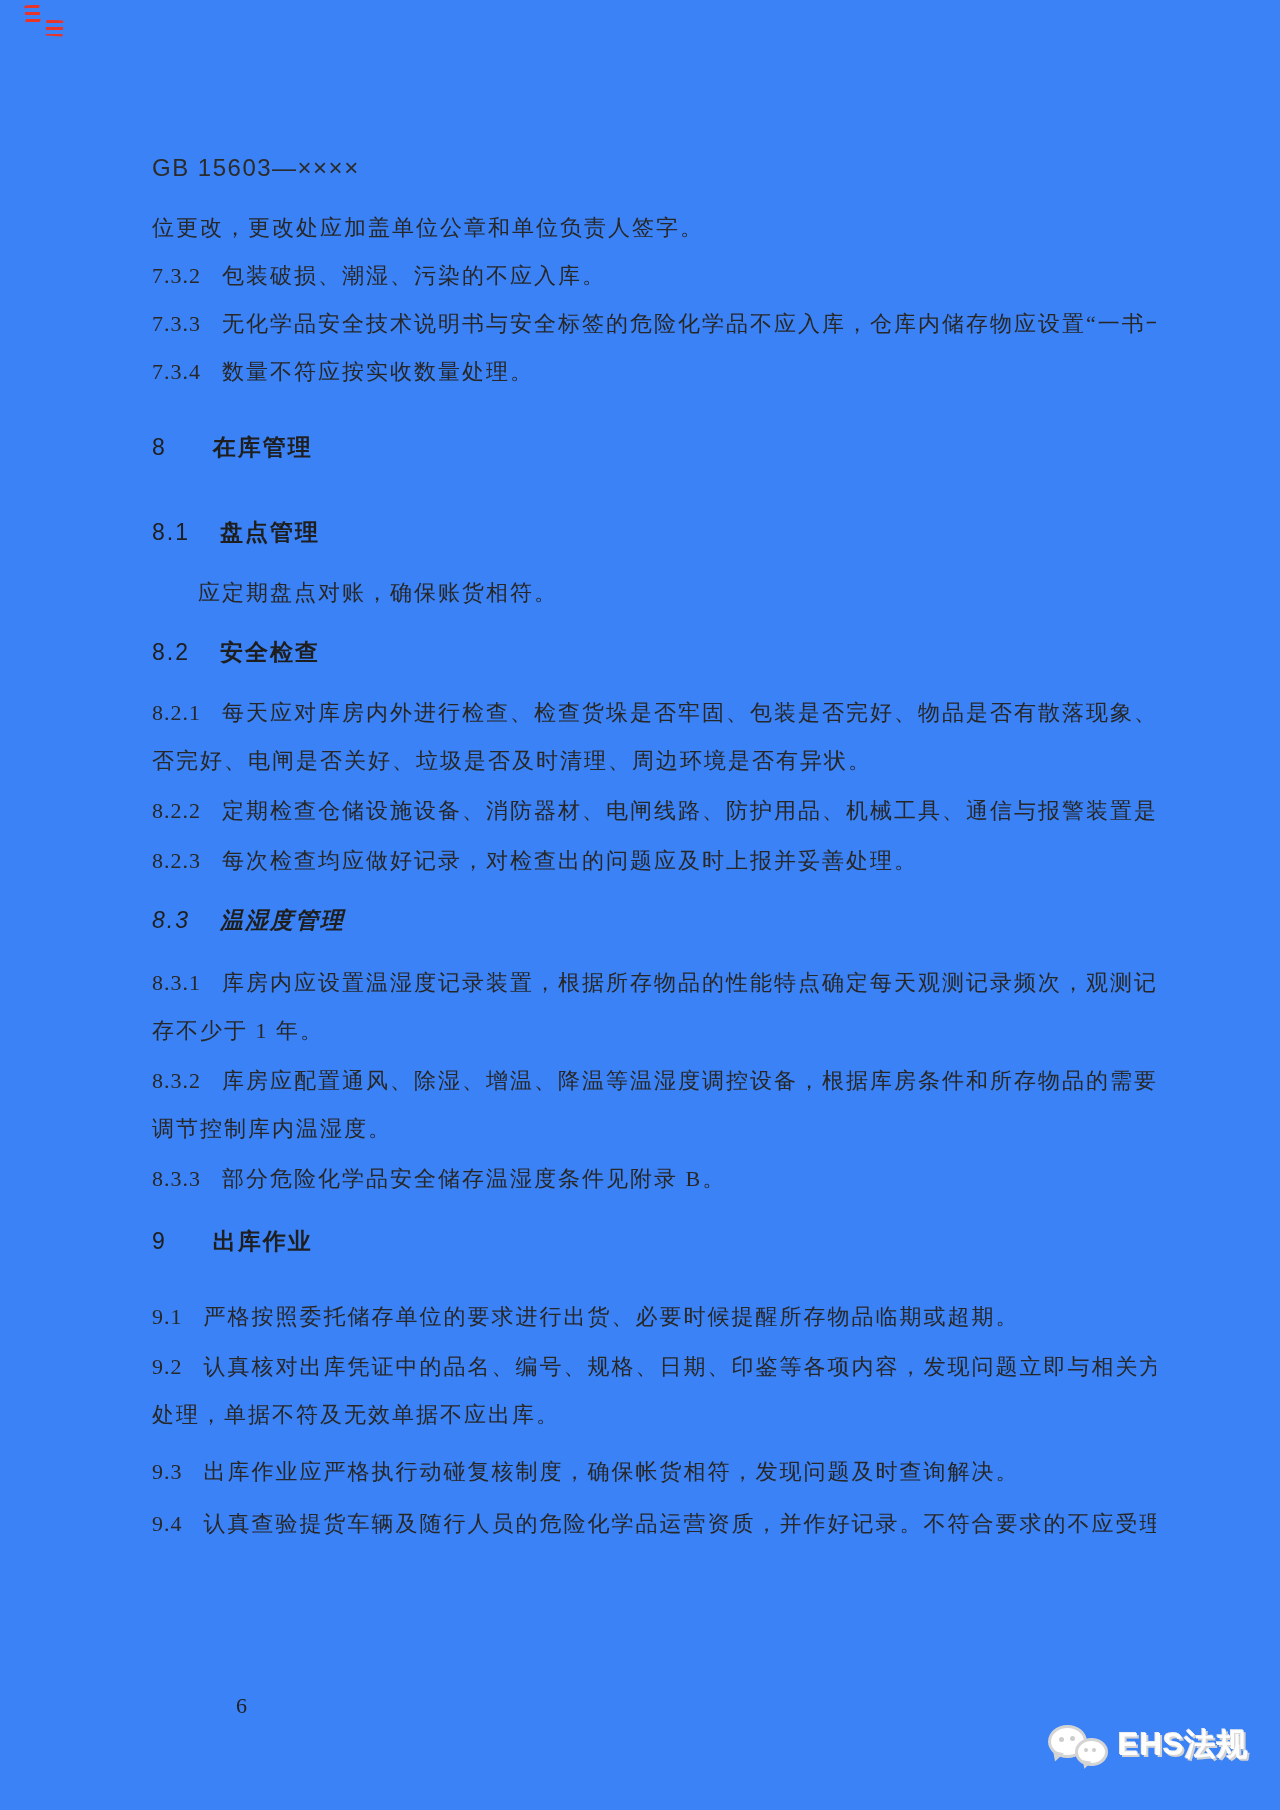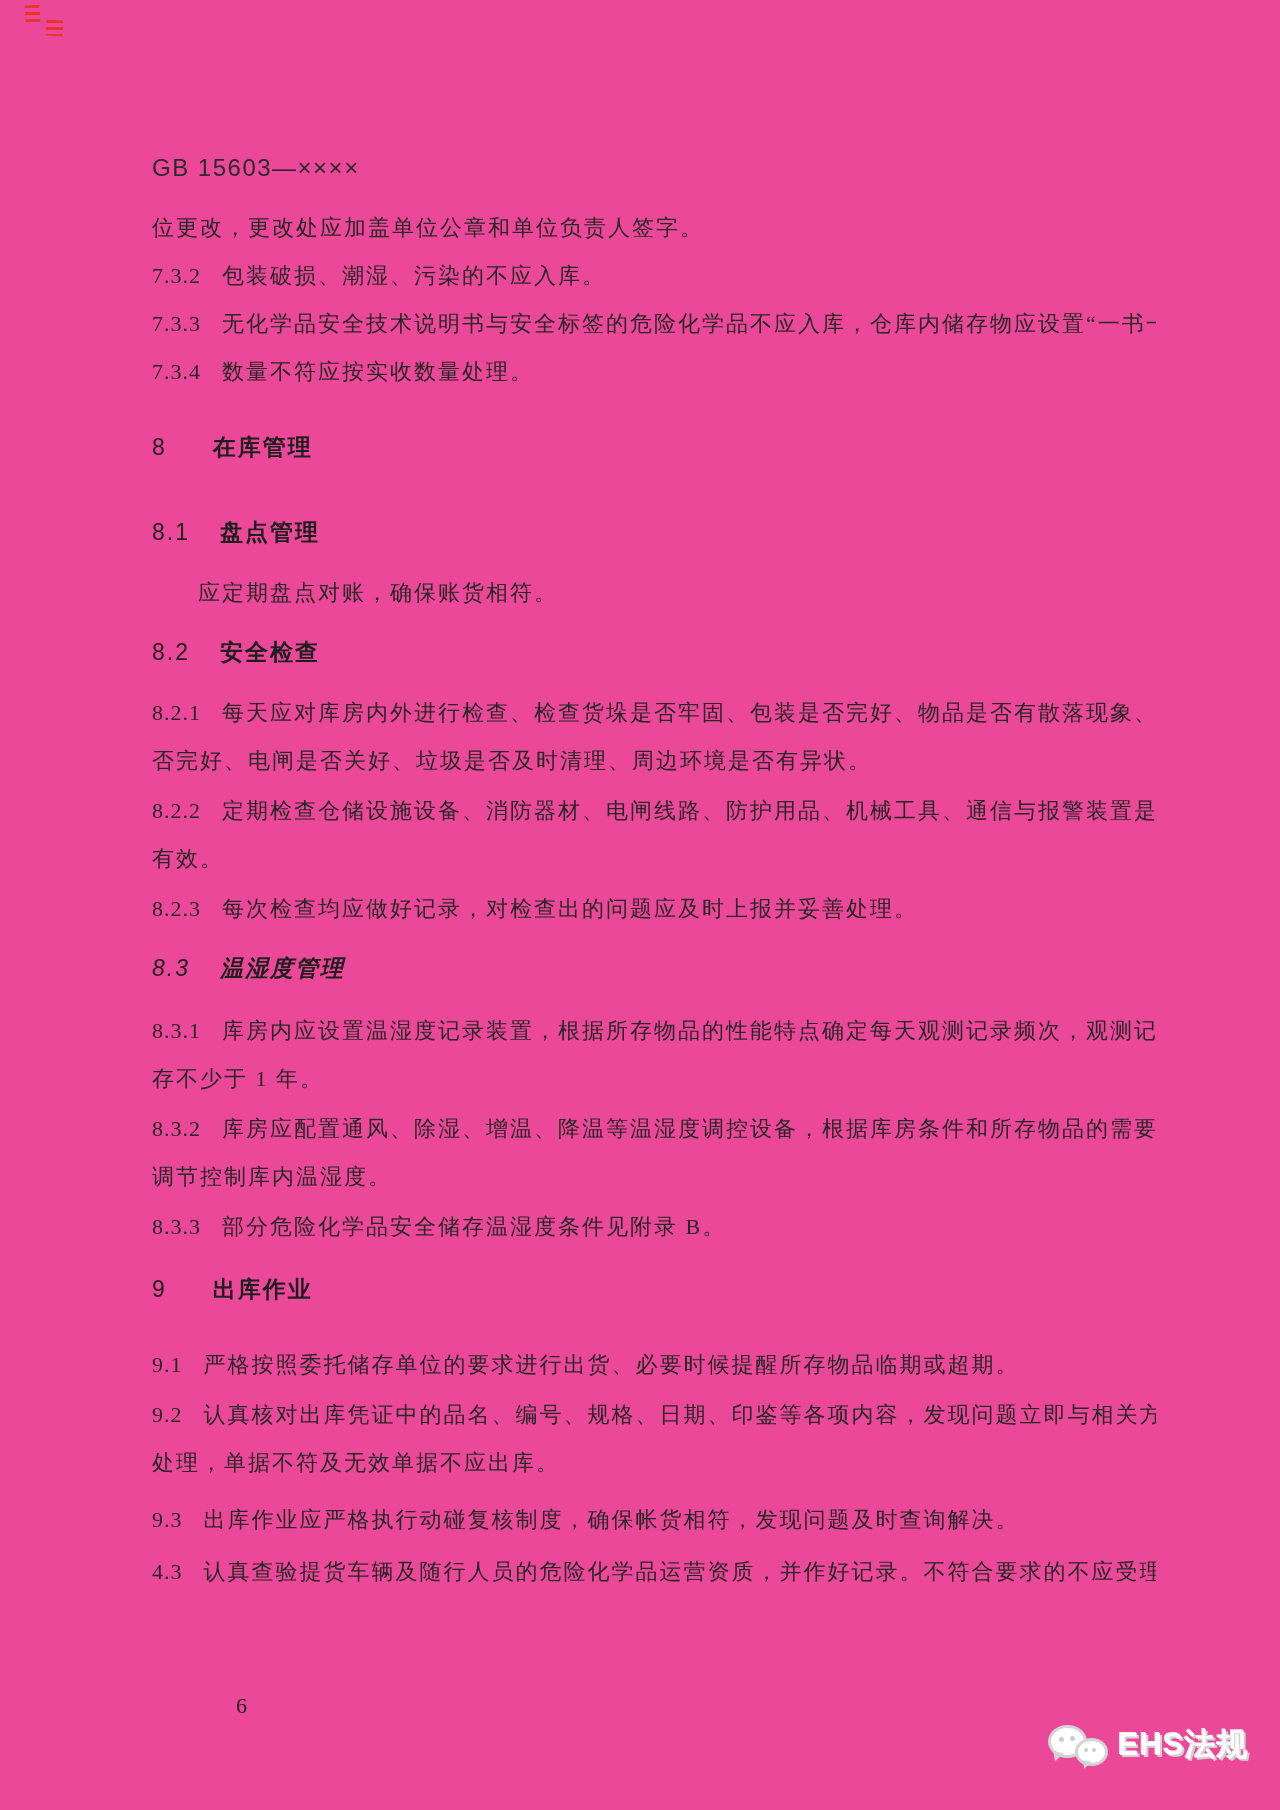--- a/index.html
+++ b/index.html
@@ -1,16 +1,16 @@
 <!DOCTYPE html>
 <html><head>
 <meta charset="utf-8">
 <style>
   html,body{margin:0;padding:0;background:#ffffff;}
-  .page{position:relative;width:1280px;height:1810px;background:#ec4899;overflow:hidden;
+  .page{position:relative;width:1280px;height:1810px;background:#3b82f6;overflow:hidden;
         font-family:"Liberation Serif",serif;color:#272727;}
 
   .content{position:absolute;left:152px;top:0;width:1004px;}
 
   p,h2,h3{margin:0;padding:0;}
 
   .doc-header{margin-top:155px;line-height:26px;
     font-family:"Liberation Sans",sans-serif;font-size:24px;font-weight:500;
     letter-spacing:1.5px;color:#2b2b2b;}
 
@@ -101,21 +101,20 @@
 
     <h3 class="sec lvl2 mt-h82"><span class="hnum">8.2</span><span>安全检查</span></h3>
 
     <div class="mt-821">
       <p class="bline"><span class="cnum">8.2.1</span><span>每天应对库房内外进行检查、检查货垛是否牢固、包装是否完好、物品是否有散落现象、门窗是</span></p>
       <p class="bline">否完好、电闸是否关好、垃圾是否及时清理、周边环境是否有异状。</p>
     </div>
 
     <div class="mt-2">
       <p class="bline"><span class="cnum">8.2.2</span><span>定期检查仓储设施设备、消防器材、电闸线路、防护用品、机械工具、通信与报警装置是否完好</span></p>
-      <p class="bline">有效。</p>
     </div>
 
     <p class="bline mt-2"><span class="cnum">8.2.3</span><span>每次检查均应做好记录，对检查出的问题应及时上报并妥善处理。</span></p>
 
     <h3 class="sec lvl2 mt-h83"><span class="hnum">8.3</span><span>温湿度管理</span></h3>
 
     <div class="mt-831">
       <p class="bline"><span class="cnum">8.3.1</span><span>库房内应设置温湿度记录装置，根据所存物品的性能特点确定每天观测记录频次，观测记录应保</span></p>
       <p class="bline">存不少于 1 年。</p>
     </div>
@@ -131,21 +130,21 @@
 
     <p class="bline mt-91"><span class="cnum">9.1</span><span>严格按照委托储存单位的要求进行出货、必要时候提醒所存物品临期或超期。</span></p>
 
     <div class="mt-2">
       <p class="bline"><span class="cnum">9.2</span><span>认真核对出库凭证中的品名、编号、规格、日期、印鉴等各项内容，发现问题立即与相关方协调</span></p>
       <p class="bline">处理，单据不符及无效单据不应出库。</p>
     </div>
 
     <p class="bline mt-93"><span class="cnum">9.3</span><span>出库作业应严格执行动碰复核制度，确保帐货相符，发现问题及时查询解决。</span></p>
 
-    <p class="bline mt-94"><span class="cnum">4.3</span><span>认真查验提货车辆及随行人员的危险化学品运营资质，并作好记录。不符合要求的不应受理出库</span></p>
+    <p class="bline mt-94"><span class="cnum">9.4</span><span>认真查验提货车辆及随行人员的危险化学品运营资质，并作好记录。不符合要求的不应受理出库</span></p>
 
   </div>
 
   <div class="page-number">6</div>
 
   <div class="watermark">
     <span class="wm-icon">
       <span class="bub bub1">
           <span class="dot d1"></span>
           <span class="dot d2"></span>

